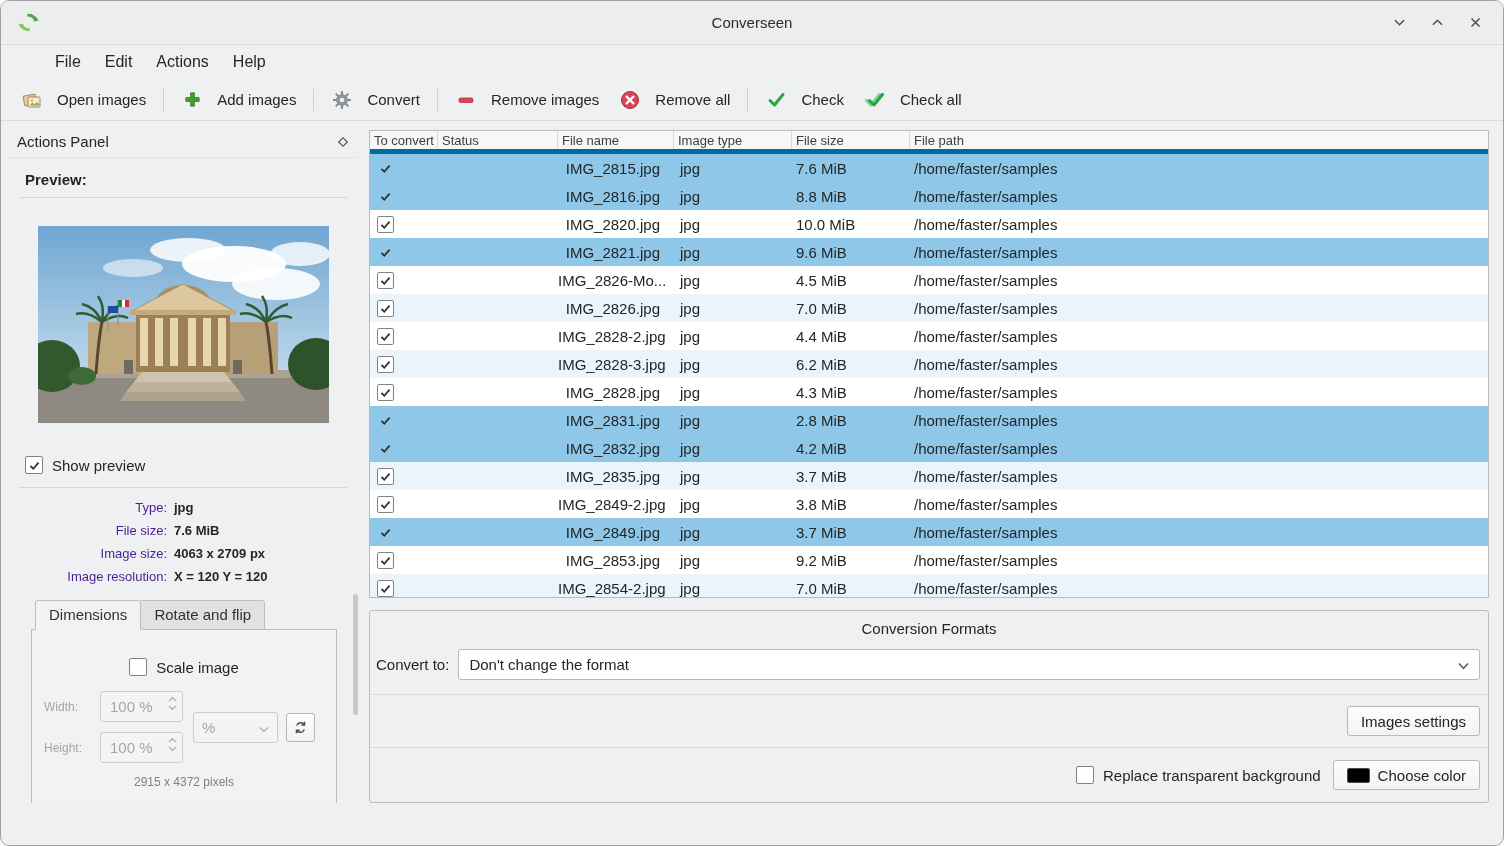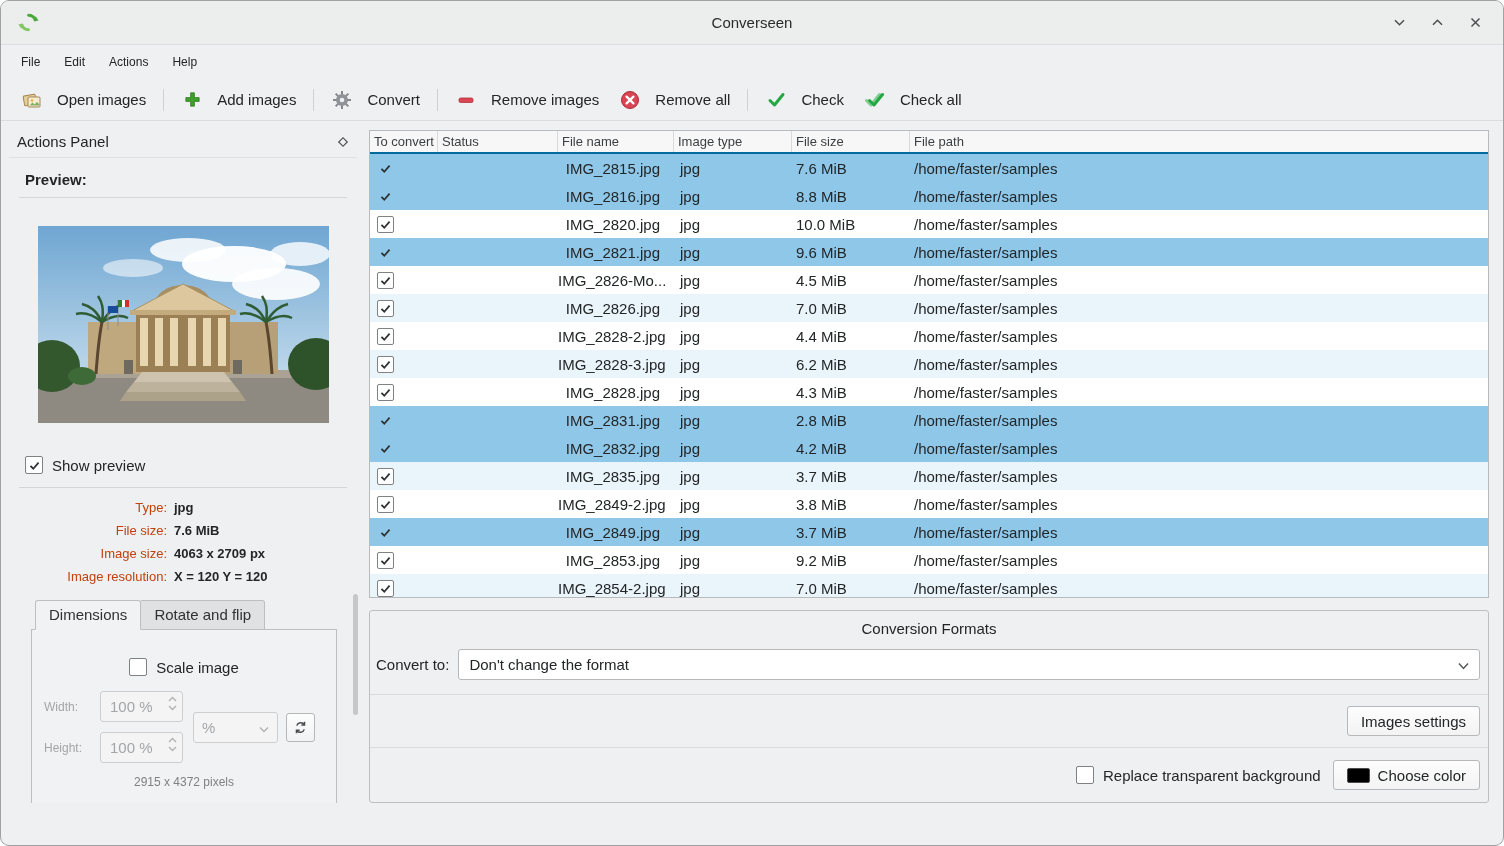--- a/index.html
+++ b/index.html
@@ -11,21 +11,21 @@
   .window{position:absolute;inset:0;background:#eff0f1;border:1px solid #a0a1a3;border-radius:9px;overflow:hidden;display:flex;flex-direction:column;}
 
   
   .titlebar{flex:0 0 44px;display:flex;align-items:center;padding:0 16px;background:#eceded;border-bottom:1px solid #dcdddf;position:relative;}
   .title{position:absolute;left:0;right:0;text-align:center;font-size:15px;color:#2b2b2b;}
   .app-icon{display:inline-flex;z-index:2;}
   .win-controls{margin-left:auto;display:flex;gap:14px;z-index:2;}
   .win-btn{width:24px;height:24px;display:inline-flex;align-items:center;justify-content:center;}
 
   
-  .menubar{flex:0 0 34px;display:flex;align-items:center;padding:0 8px;font-size:12px;}
+  .menubar{flex:0 0 34px;display:flex;align-items:center;padding:0 8px;font-size:16px;margin-left:34px;}
   .menu-item{padding:5px 12px;border-radius:3px;}
 
   
   .toolbar{flex:0 0 42px;display:flex;align-items:center;padding:0 10px;border-bottom:1px solid #dadbdc;}
   .tb-btn{display:flex;align-items:center;gap:14px;padding:6px 10px;font-size:15px;border-radius:3px;}
   .tb-icon{display:inline-flex;width:22px;height:22px;align-items:center;justify-content:center;}
   .tb-sep{width:1px;height:22px;background:#cfd0d1;margin:0 7px;}
 
   
   .main{flex:1;display:flex;gap:12px;padding:9px 14px 8px 8px;min-height:0;}
@@ -38,21 +38,21 @@
   .dock-body{flex:1;overflow:hidden;padding:0 10px;border-top:1px solid #e0e1e2;}
   .preview-label{font-weight:bold;font-size:15px;padding:13px 0 9px 6px;}
   hr.sep{border:0;border-top:1px solid #d5d6d7;}
   .preview-wrap{display:flex;justify-content:center;padding-top:28px;}
   .preview-frame{width:291px;height:197px;overflow:hidden;}
   .cb{width:18px;height:18px;border:1px solid #7f8283;border-radius:2px;background:#fff;display:inline-flex;align-items:center;justify-content:center;flex:0 0 auto;}
   .cb.disabled{border-color:#c4c5c6;background:#f2f3f4;}
   .cb.bare{border:0;background:transparent;}
   .show-preview{display:flex;align-items:center;gap:9px;margin:33px 0 13px 6px;font-size:15px;}
   .info{display:grid;grid-template-columns:148px 1fr;column-gap:7px;row-gap:8px;padding:12px 0 2px;font-size:13px;align-items:center;}
-  .info .lab{color:#c2410c;text-align:right;}
+  .info .lab{color:#4c1d95;text-align:right;}
   .info .val{font-weight:bold;color:#232627;}
 
   .tabs{display:flex;margin:14px 0 0 16px;position:relative;z-index:2;}
   .tab{padding:5px 13px 6px;font-size:15px;border:1px solid #bdbebf;background:#e0e1e2;color:#2f3234;}
   .tab.active{background:#f1f2f3;border-bottom-color:#f1f2f3;border-top-left-radius:3px;border-top-right-radius:3px;}
   .tab.inactive{border-left:0;border-top-right-radius:3px;}
   .tab-frame{border:1px solid #bdbebf;margin:-1px 10px 0 12px;background:#f1f2f3;height:230px;padding-top:12px;}
   .scale-row{display:flex;justify-content:center;align-items:center;gap:9px;font-size:15px;margin-top:16px;}
   .dims{display:flex;align-items:center;margin:15px 0 0 12px;}
   .wh-col{display:flex;flex-direction:column;gap:10px;}
@@ -68,21 +68,21 @@
   .link-row{display:flex;align-items:center;gap:9px;margin:14px 0 0 14px;font-size:15px;color:#a3a5a7;}
 
   .dock-scrollbar{position:absolute;right:-2px;top:464px;bottom:0;width:7px;}
   .dock-scrollbar .handle{width:5px;margin:0 1px;height:58%;background:#c6c7c8;border-radius:3px;}
 
   
   .right-col{flex:1;min-width:0;display:flex;flex-direction:column;gap:12px;min-height:0;}
 
   
   .table-card{flex:1;min-height:0;border:1px solid #b9babb;background:#fff;display:flex;flex-direction:column;overflow:hidden;}
-  .ft-header{display:grid;grid-template-columns:68px 120px 116px 118px 118px 1fr;flex:0 0 23px;background:#f7f7f8;border-bottom:2px solid #0369a1;font-size:13px;color:#3d4042;}
+  .ft-header{display:grid;grid-template-columns:68px 120px 116px 118px 118px 1fr;flex:0 0 23px;background:#f7f7f8;border-bottom:5px solid #0369a1;font-size:13px;color:#3d4042;}
   .hcell{display:flex;align-items:center;padding-left:4px;border-right:1px solid #d8d9da;overflow:hidden;white-space:nowrap;}
   .hcell:last-child{border-right:0;}
   .ft-body{flex:1;overflow:hidden;}
   .ft-row{display:grid;grid-template-columns:68px 120px 116px 118px 118px 1fr;height:28px;font-size:15px;align-items:center;white-space:nowrap;}
   .ft-row.alt{background:var(--alt);}
   .ft-row.sel{background:var(--sel);}
   .c-check{padding-left:7px;display:flex;align-items:center;}
   .cb.row-cb{width:17px;height:17px;}
   .c-name{text-align:right;padding-right:14px;overflow:hidden;}
   .c-type{padding-left:6px;}

